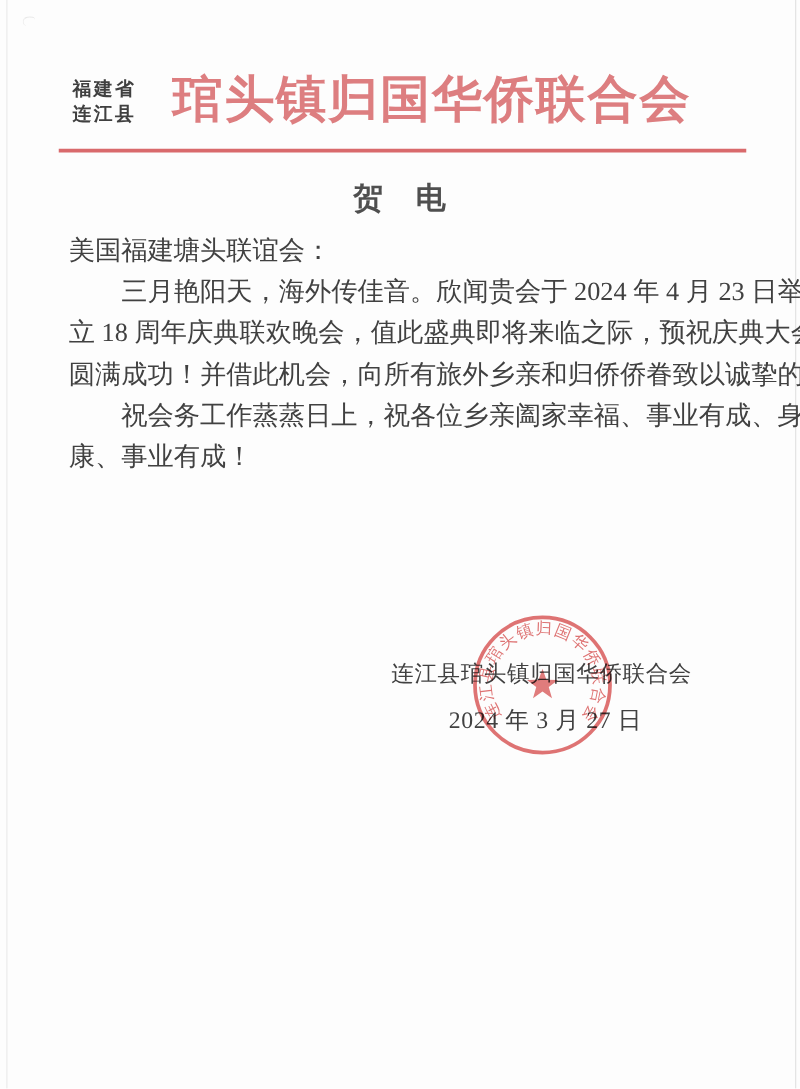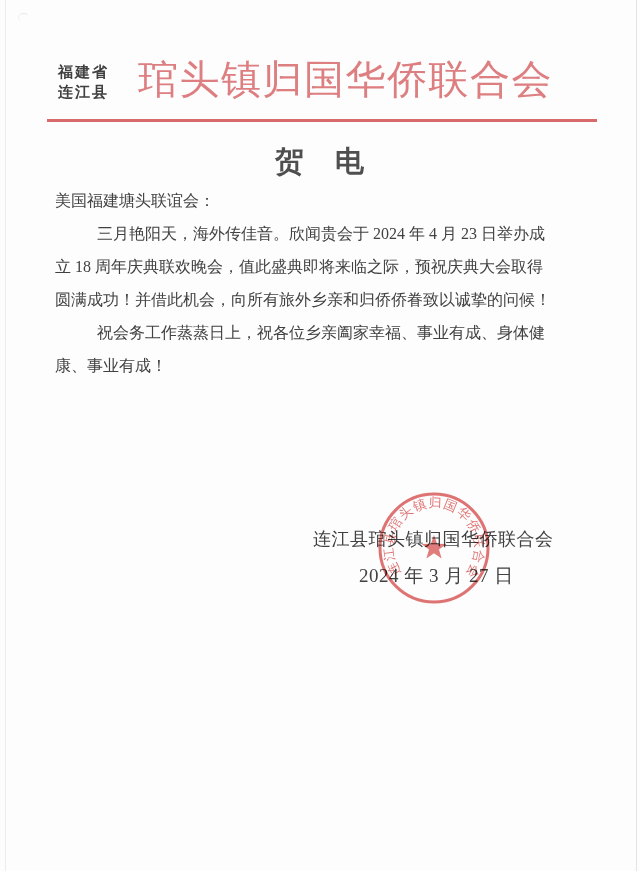--- a/index.html
+++ b/index.html
@@ -20,35 +20,35 @@
   }
   
   .region{
     position:absolute;left:58px;top:62px;
     color:#404040;font-size:15px;line-height:20px;
     letter-spacing:2px;font-weight:bold;
   }
   .org-title{
     position:absolute;left:138px;top:54px;
     color:#dd7e80;font-size:40px;line-height:52px;
-    font-weight:normal;letter-spacing:1.5px;white-space:nowrap;
+    font-weight:bold;letter-spacing:1.5px;white-space:nowrap;
   }
   .rule{
     position:absolute;left:47px;top:119px;width:550px;height:3px;
     background:#d96a6c;
   }
   
   .doc-title{
     position:absolute;left:0;top:142px;width:640px;
     text-align:center;color:#4f4f4f;
-    font-size:29px;font-weight:bold;letter-spacing:1px;
+    font-size:24px;font-weight:bold;letter-spacing:1px;
   }
   .body-block{
     position:absolute;left:55px;top:184px;width:545px;
-    color:#414141;font-size:16px;line-height:33px;
+    color:#414141;font-size:21px;line-height:33px;
   }
   .body-line{white-space:nowrap;}
   .body-line.indent{padding-left:42px;}
   .signature{
     position:absolute;left:313px;top:527px;
     color:#414141;font-size:18px;white-space:nowrap;letter-spacing:.5px;
   }
   .doc-date{
     position:absolute;left:359px;top:563px;
     color:#414141;font-size:19px;white-space:nowrap;letter-spacing:.5px;

